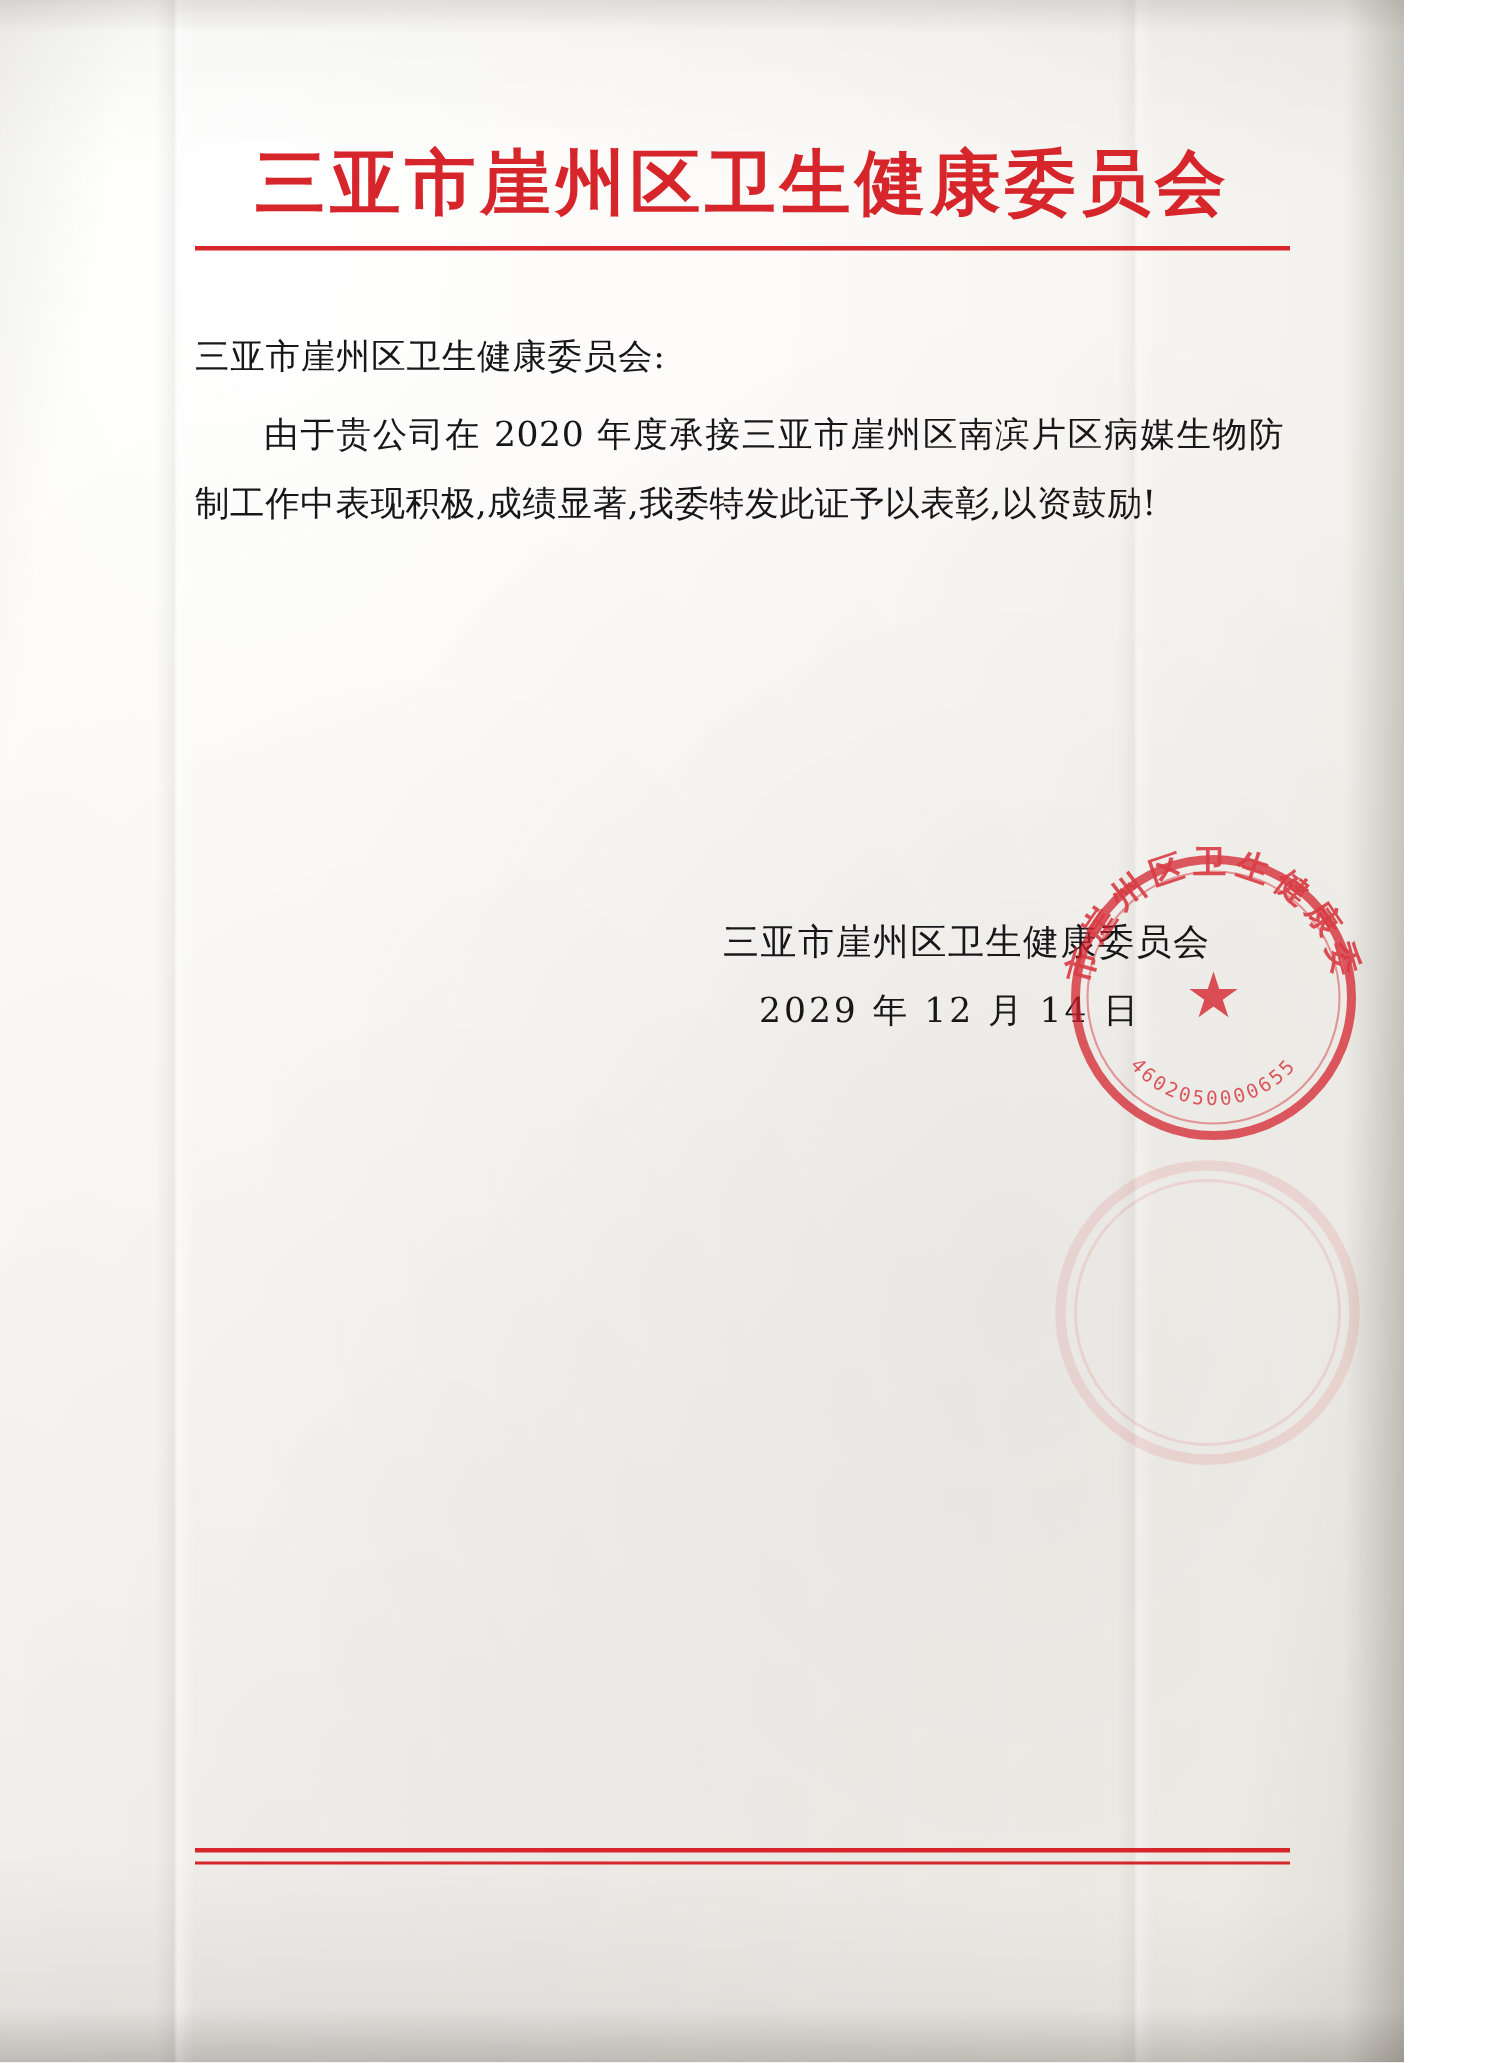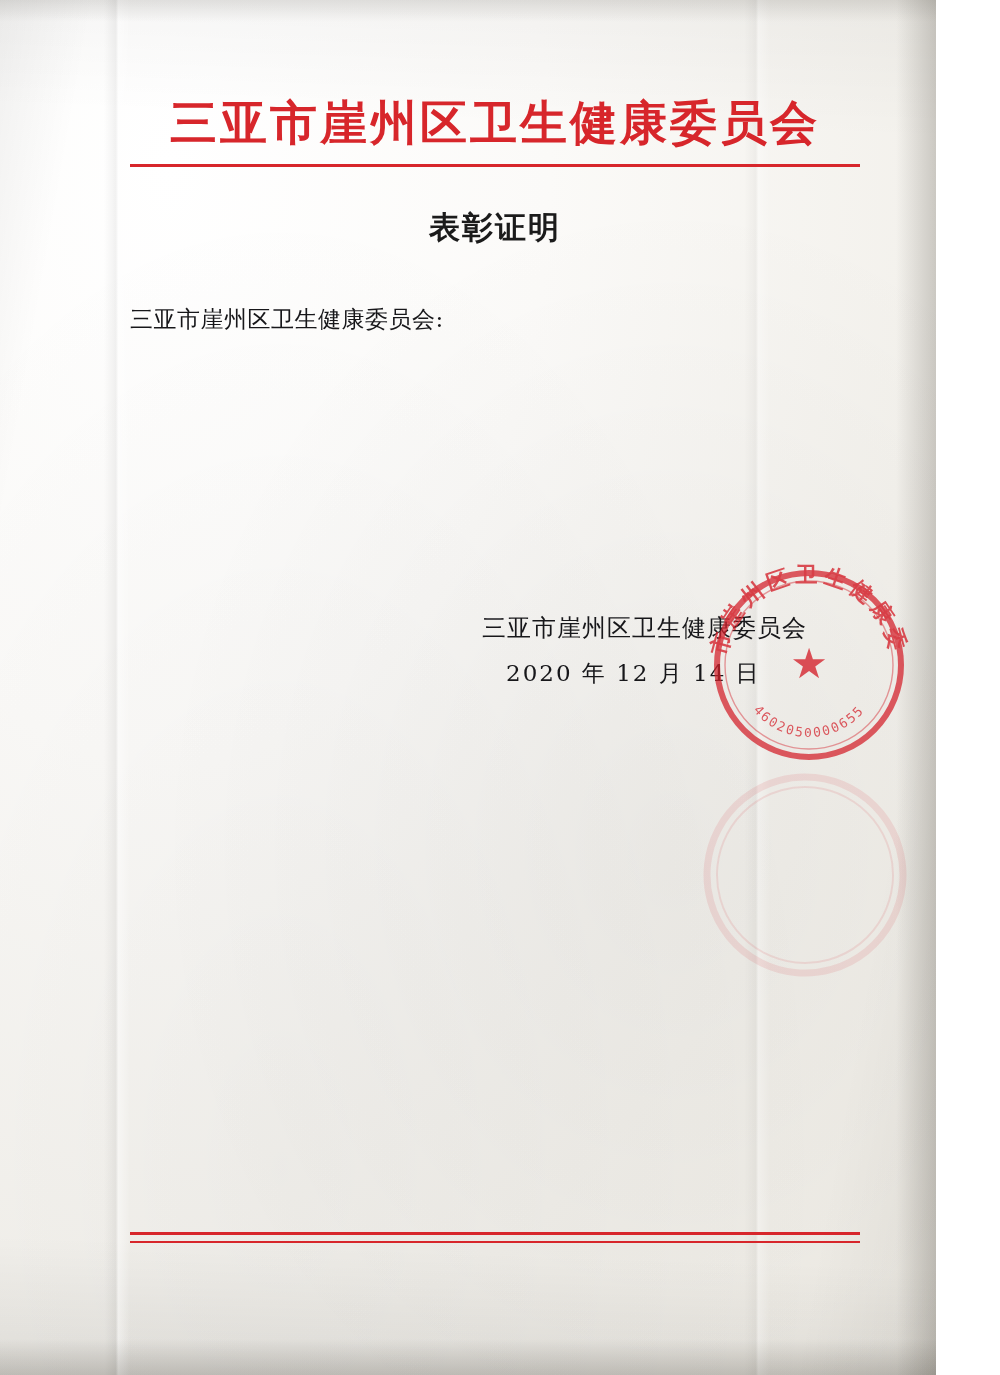--- a/index.html
+++ b/index.html
@@ -196,28 +196,28 @@
   <div class="edge-dark-top"></div>
   <div class="edge-dark-right"></div>
   <div class="edge-dark-bottom"></div>
 
   <div class="doc-body">
 
     <div class="org-title">三亚市崖州区卫生健康委员会</div>
 
     <div class="rule-top"></div>
 
-    <div class="cert-title">表彰证明</div>
 
     <div class="addressee">三亚市崖州区卫生健康委员会:</div>
 
+    <div class="para">由于贵公司在 2020 年度承接三亚市崖州区南滨片区病媒生物防制工作中表现积极,成绩显著,我委特发此证予以表彰,以资鼓励!</div>
 
     <div class="signature">
       <div class="sig-org">三亚市崖州区卫生健康委员会</div>
-      <div class="sig-date">2020 年 12 月 14 日</div>
+      <div class="sig-date">2029 年 12 月 14 日</div>
     </div>
 
     <div class="seal">
       <svg viewBox="0 0 210 210" width="210" height="210" aria-hidden="true">
         <defs>
           <path id="sealArcTop" d="M 22,105 A 83,83 0 0 1 188,105"></path>
           <path id="sealArcBottom" d="M 33,105 A 72,72 0 0 0 177,105"></path>
         </defs>
         <circle cx="105" cy="105" r="92" fill="none" stroke="#d4202a" stroke-width="6" opacity="0.85"></circle>
         <circle cx="105" cy="105" r="84" fill="none" stroke="#d4202a" stroke-width="1.4" opacity="0.5"></circle>

